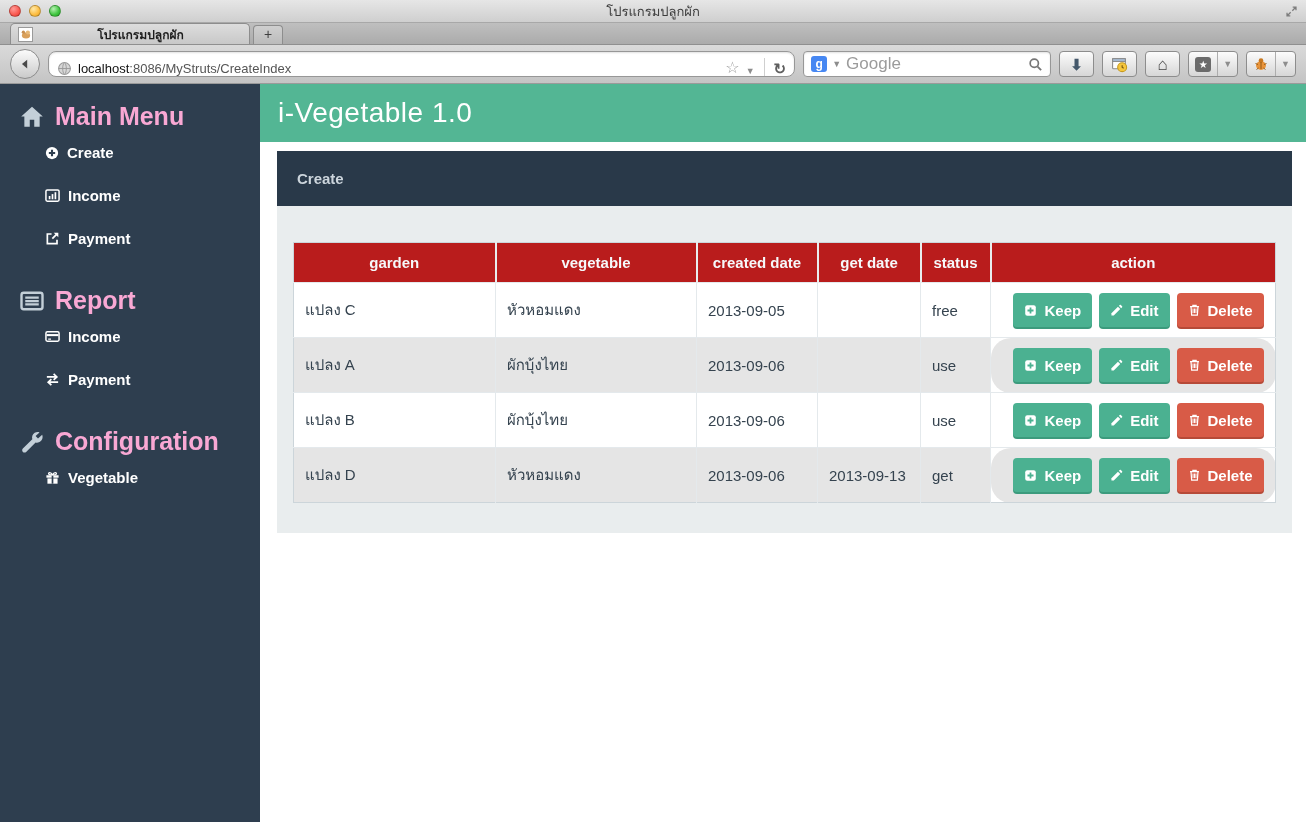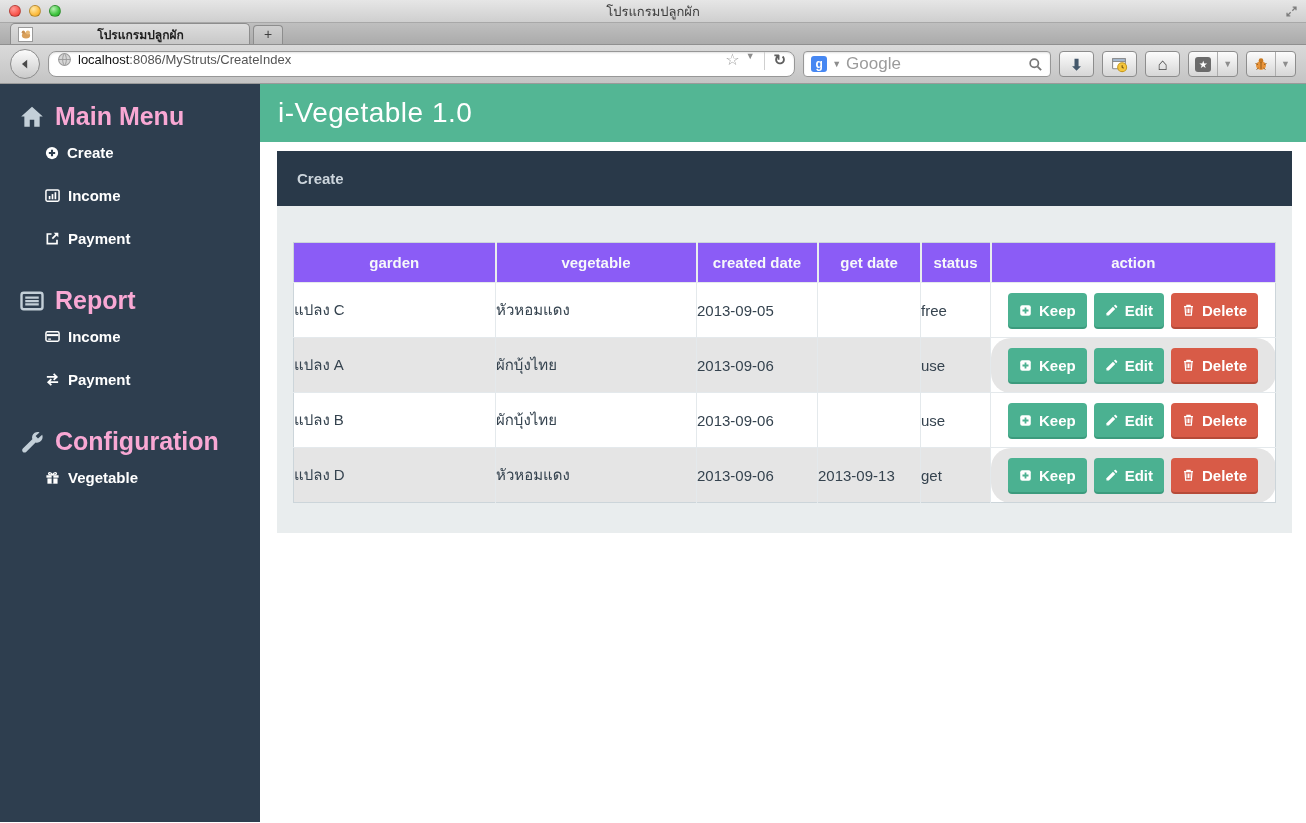--- a/index.html
+++ b/index.html
@@ -27,21 +27,21 @@
   .newtab{ width:30px; height:19px; margin-left:3px; background:linear-gradient(#cfcfcf,#bbbbbb);
     border:1px solid #8d8d8d; border-bottom:none; border-radius:4px 4px 0 0; text-align:center;
     font-size:14px; line-height:17px; color:#3f3f3f; }
 
   .navbar{ height:39px; background:linear-gradient(#dadada,#c4c4c4); border-bottom:1px solid #9a9a9a;
     display:flex; align-items:center; padding:0 10px; gap:8px; }
   .backbtn{ width:30px; height:30px; border-radius:50%; flex:none;
     background:linear-gradient(#fbfbfb,#cacaca); border:1px solid #8c8c8c;
     display:flex; align-items:center; justify-content:center; }
   .urlfield{ flex:1; height:26px; background:#fff; border:1px solid #979797; border-radius:8px;
-    display:flex; align-items:flex-start; padding:0 8px; gap:6px; box-shadow:inset 0 1px 2px rgba(0,0,0,.12); }
+    display:flex; align-items:flex-end; padding:0 8px; gap:6px; box-shadow:inset 0 1px 2px rgba(0,0,0,.12); }
   .url-text{ flex:1; font-size:13px; white-space:nowrap; overflow:hidden; }
   .url-host{ color:#111; }
   .url-rest{ color:#555; }
   .star-ic{ font-size:16px; color:#a0a0a0; line-height:1; }
   .caret{ font-size:9px; color:#8d8d8d; line-height:1; }
   .url-sep{ width:1px; height:18px; background:#cfcfcf; margin:0 3px; }
   .reload-ic{ font-size:15px; color:#5f5f5f; line-height:1; font-weight:bold; }
   .searchfield{ width:248px; height:26px; flex:none; background:#fff; border:1px solid #979797; border-radius:4px;
     display:flex; align-items:center; padding:0 7px; gap:5px; box-shadow:inset 0 1px 2px rgba(0,0,0,.12); }
   .g-badge{ width:16px; height:16px; border-radius:3px; background:#4687f2; color:#fff; font-size:12px;
@@ -75,24 +75,24 @@
   .btn{ display:inline-flex; align-items:center; gap:7px; border-radius:4px; color:#fff;
     font-size:15px; font-weight:bold; border:none; cursor:pointer; font-family:inherit; }
   .btn-green{ background:#4bb191; box-shadow:0 3px 0 #3c9b7d; }
   .btn-red{ background:#d85b47; box-shadow:0 3px 0 #b64a38; }
   .btn-new{ height:34px; padding:0 14px; }
   .btn-act{ height:34px; padding:0 11px; box-shadow:0 2px 0 #3c9b7d; }
   .btn-act.btn-red{ box-shadow:0 2px 0 #b64a38; }
 
   table.grid{ margin-top:19px; width:982px; border-collapse:collapse; background:#fff;
     border:1px solid #ccd5da; table-layout:fixed; }
-  table.grid th{ height:40px; background:#8b5cf6; color:#f6f8fa; font-size:15px; font-weight:bold;
+  table.grid th{ height:40px; background:#b91c1c; color:#f6f8fa; font-size:15px; font-weight:bold;
     text-align:center; border-right:2px solid #e9edee; }
   table.grid th:last-child{ border-right:none; }
-  table.grid td{ height:55px; font-size:15px; color:#35434f; padding-left:0;
+  table.grid td{ height:55px; font-size:15px; color:#35434f; padding-left:11px;
     border-right:1px solid #e4e9ec; border-top:1px solid #e4e9ec; }
   table.grid td:last-child{ border-right:none;border-radius:20px; }
   table.grid tr.alt td{ background:#e5e5e5; }
   td.action-cell{ text-align:center; padding-left:0; }
   .act-wrap{ display:inline-flex; gap:7px; }
 
   .ic{ flex:none; }
 </style>
 </head>
 <body>

